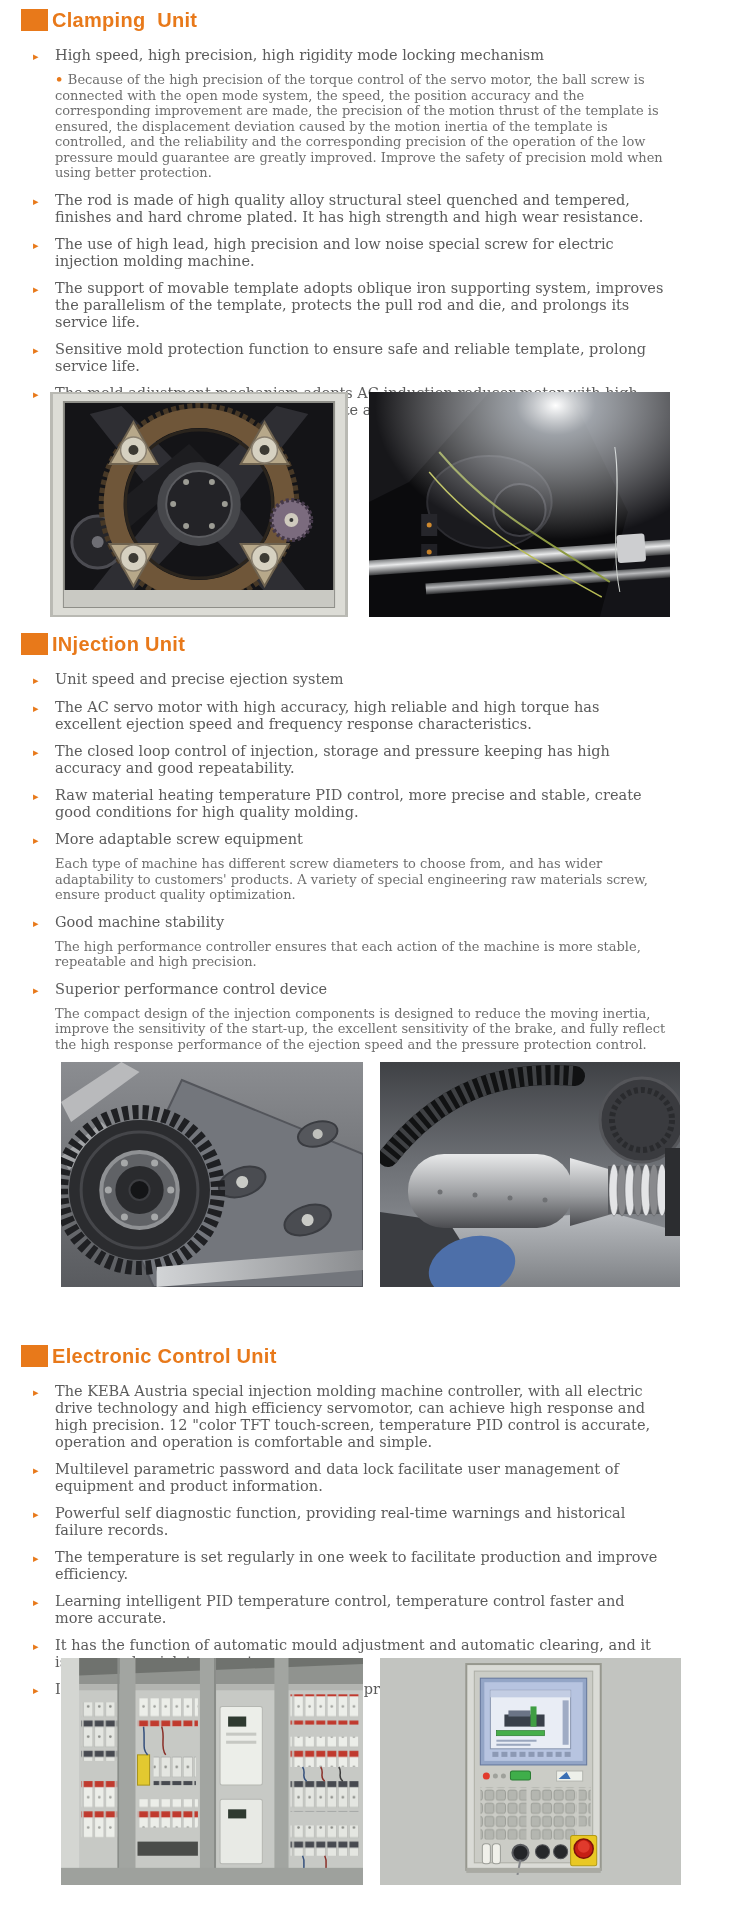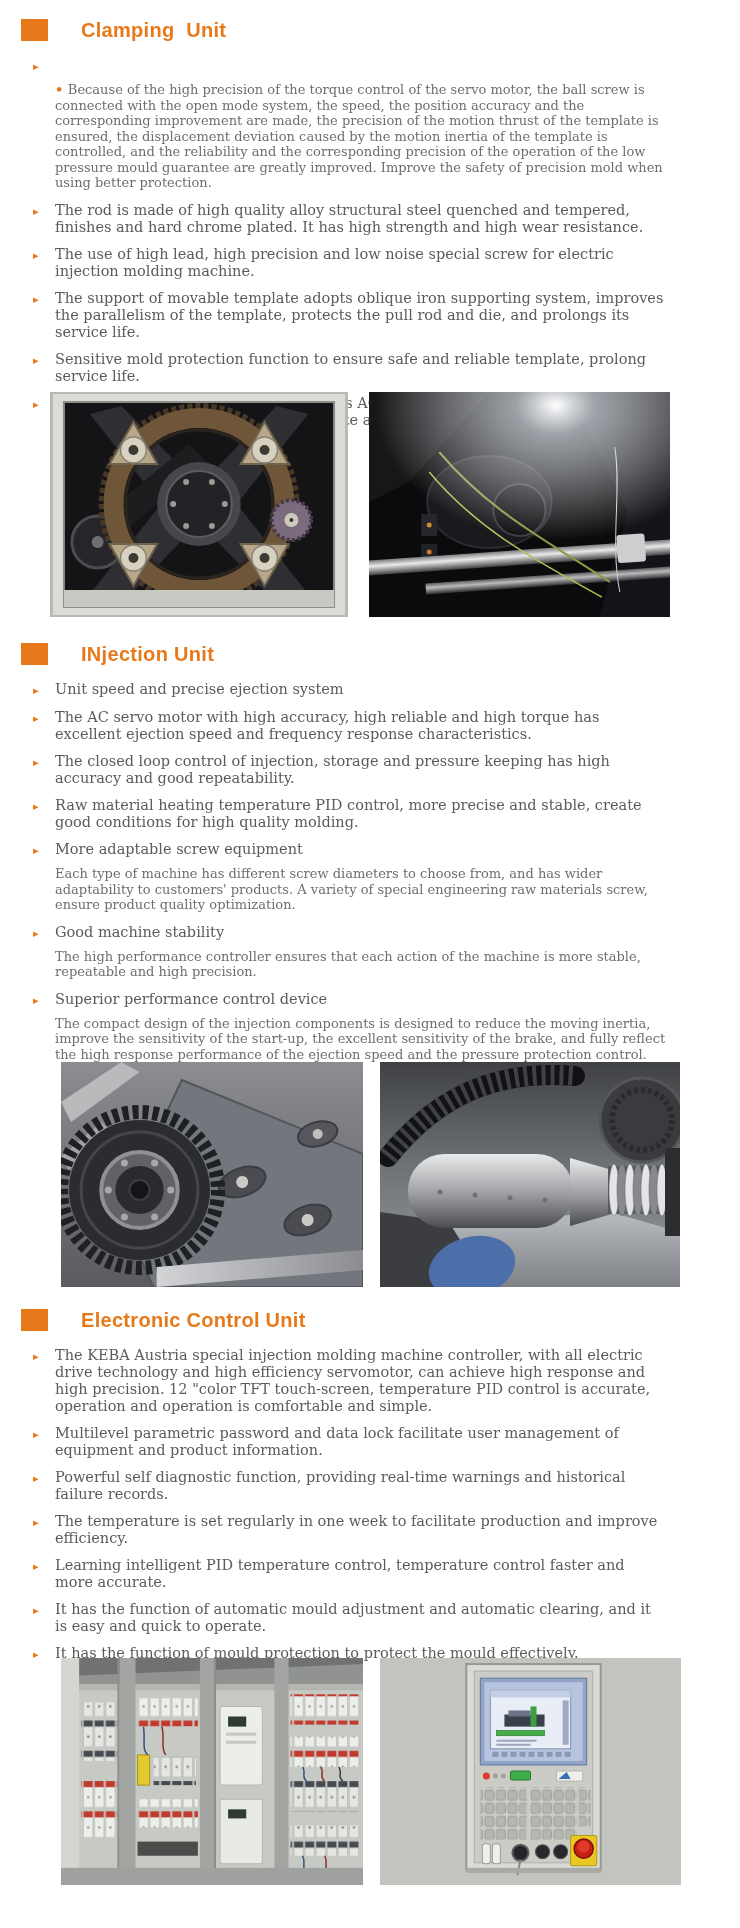--- a/index.html
+++ b/index.html
@@ -1,21 +1,21 @@
 <!DOCTYPE html>
 <html><head>
 <meta charset="utf-8">
 <style>
   :root{ --accent:#E8791A; }
   html,body{margin:0;padding:0;background:#ffffff;}
   body{position:relative;width:740px;height:1928px;overflow:hidden;
        font-family:"DejaVu Serif",serif;}
   .unit{position:absolute;left:0;width:740px;}
-  #section-0{top:8px;}  #section-1{top:632px;}  #section-2{top:1298px;}
-  .sec-header{display:flex;align-items:center;gap:33px;margin:10px 0 15px 21px;height:24px;}
+  #section-0{top:8px;}  #section-1{top:632px;}  #section-2{top:1344px;}
+  .sec-header{display:flex;align-items:center;gap:4px;margin:0 0 15px 21px;height:24px;}
   .sq{width:27px;height:22px;background:var(--accent);flex:0 0 auto;}
   .sec-title{font-family:"Liberation Sans",sans-serif;font-weight:bold;font-size:20px;
              color:var(--accent);letter-spacing:.3px;white-space:pre;}
   .bullets{margin-left:33px;width:634px;}
   .bullet{display:flex;margin-bottom:10px;}
   .arrow{flex:0 0 22px;color:var(--accent);font-family:"DejaVu Sans",sans-serif;
          font-size:11px;line-height:17px;padding-top:1px;}
   .btext{font-size:14.5px;line-height:17px;color:#5b5b5b;}
   .sub{margin:-3px 16px 11px 22px;font-size:13px;line-height:15.5px;color:#6e6e6e;width:612px;}
   .dot{color:var(--accent);font-weight:bold;}
@@ -30,20 +30,21 @@
 <body>
 
 <section class="unit" id="section-0">
   <div class="sec-header">
     <span class="sq"></span>
     <span class="sec-title">Clamping  Unit</span>
   </div>
   <div class="bullets">
       <div class="bullet">
         <span class="arrow">▸</span>
+        <div class="btext">High speed, high precision, high rigidity mode locking mechanism</div>
       </div>
       <div class="sub"><span class="dot">• </span>Because of the high precision of the torque control of the servo motor, the ball screw is connected with the open mode system, the speed, the position accuracy and the corresponding improvement are made, the precision of the motion thrust of the template is ensured, the displacement deviation caused by the motion inertia of the template is controlled, and the reliability and the corresponding precision of the operation of the low pressure mould guarantee are greatly improved. Improve the safety of precision mold when using better protection.</div>
       <div class="bullet">
         <span class="arrow">▸</span>
         <div class="btext">The rod is made of high quality alloy structural steel quenched and tempered, finishes and hard chrome plated. It has high strength and high wear resistance.</div>
       </div>
       <div class="bullet">
         <span class="arrow">▸</span>
         <div class="btext">The use of high lead, high precision and low noise special screw for electric injection molding machine.</div>
       </div>

